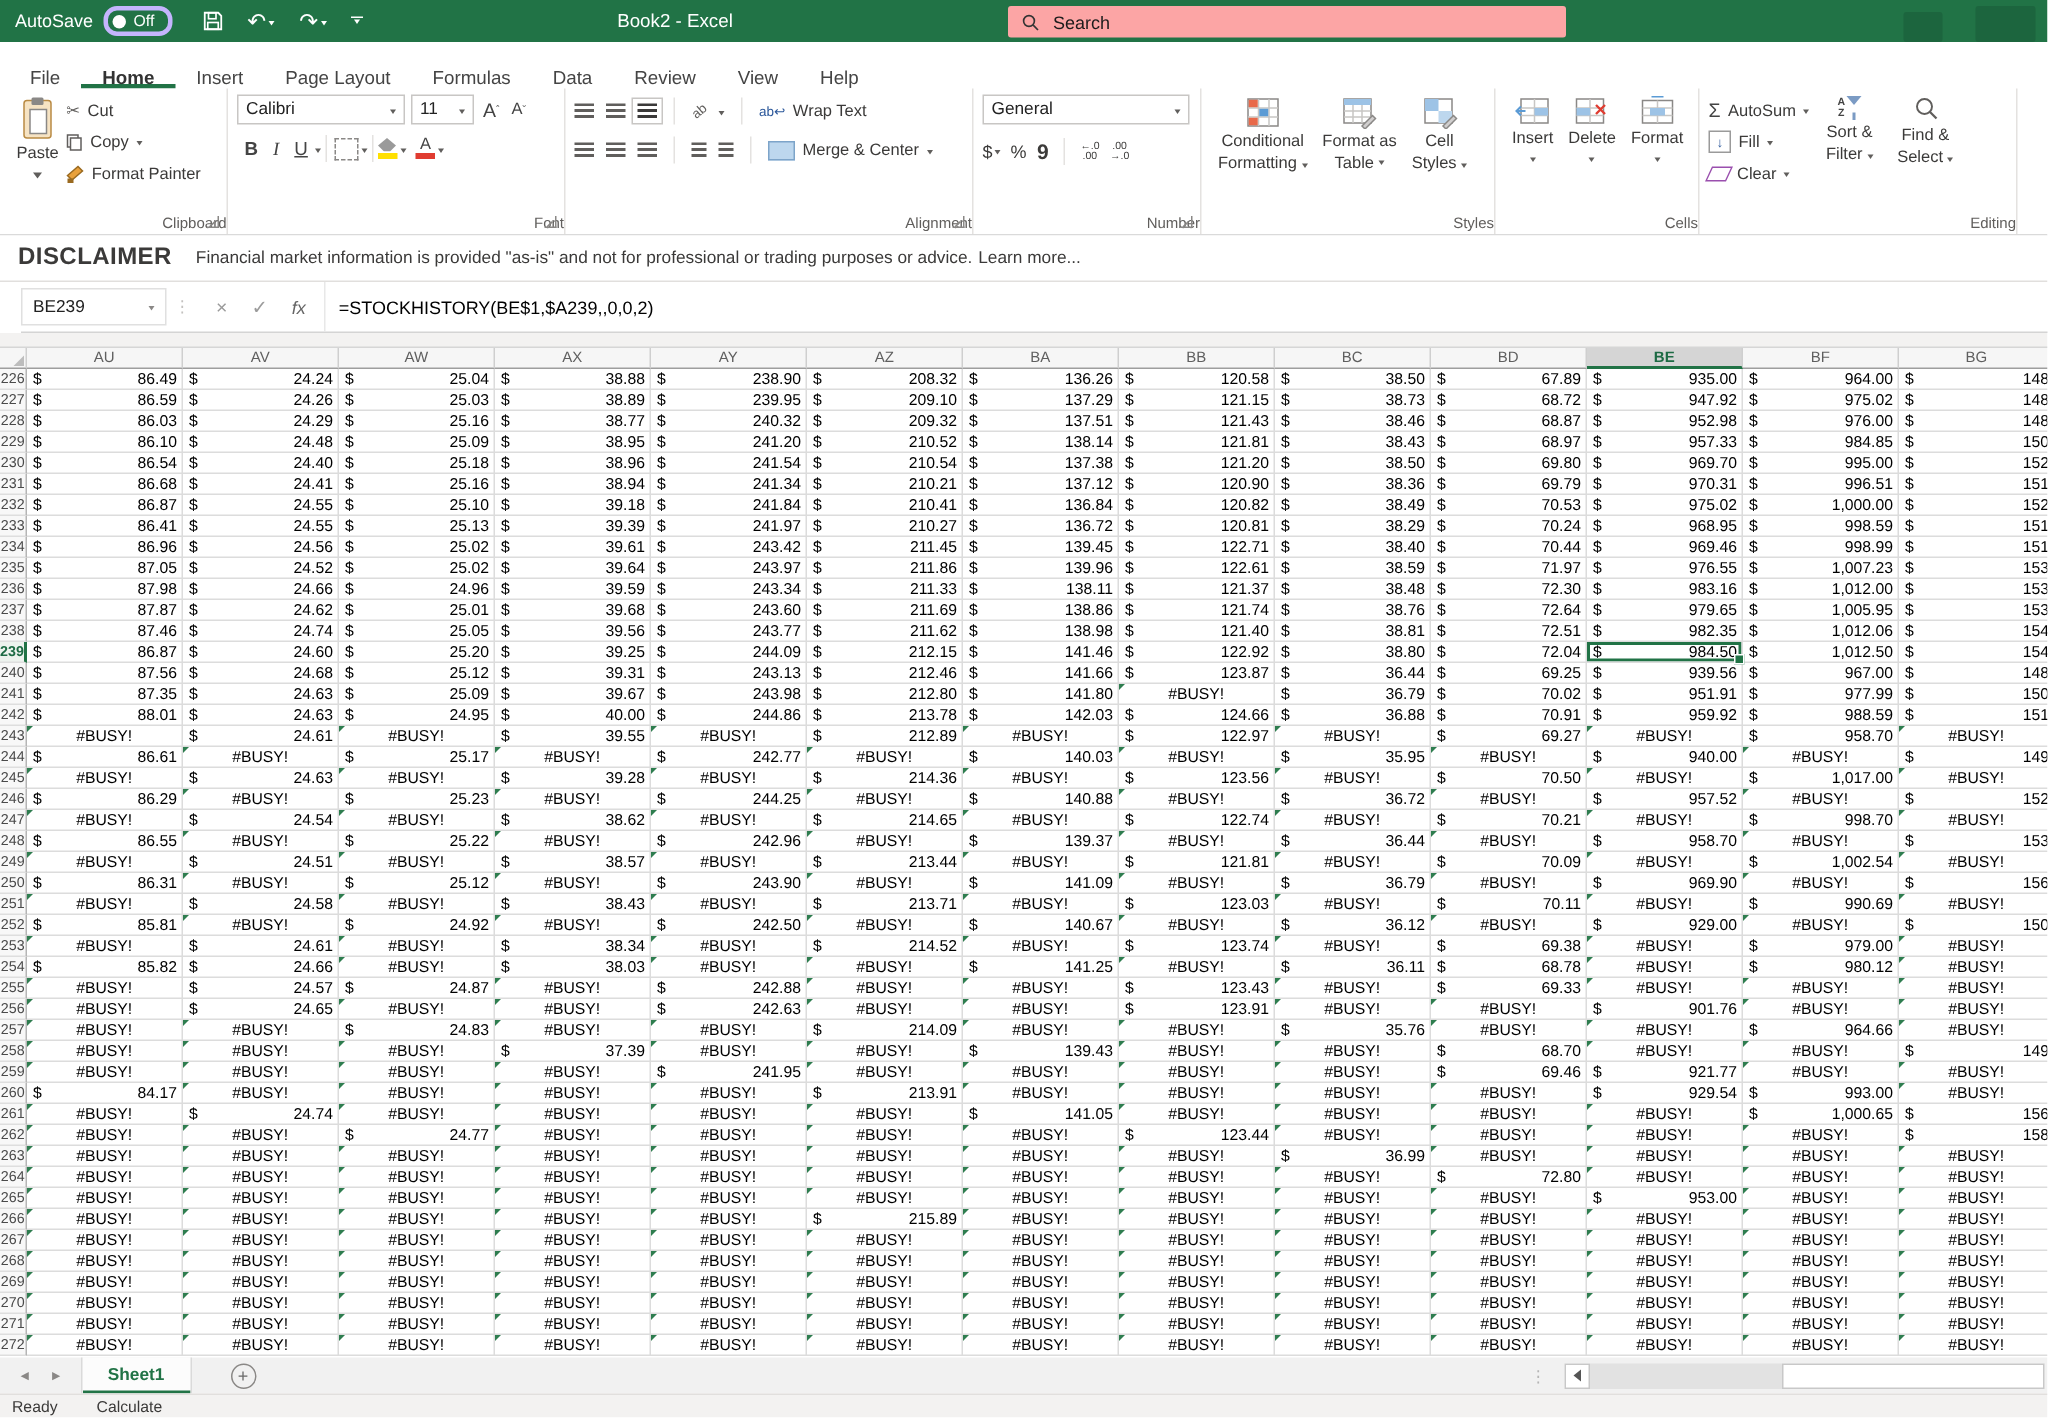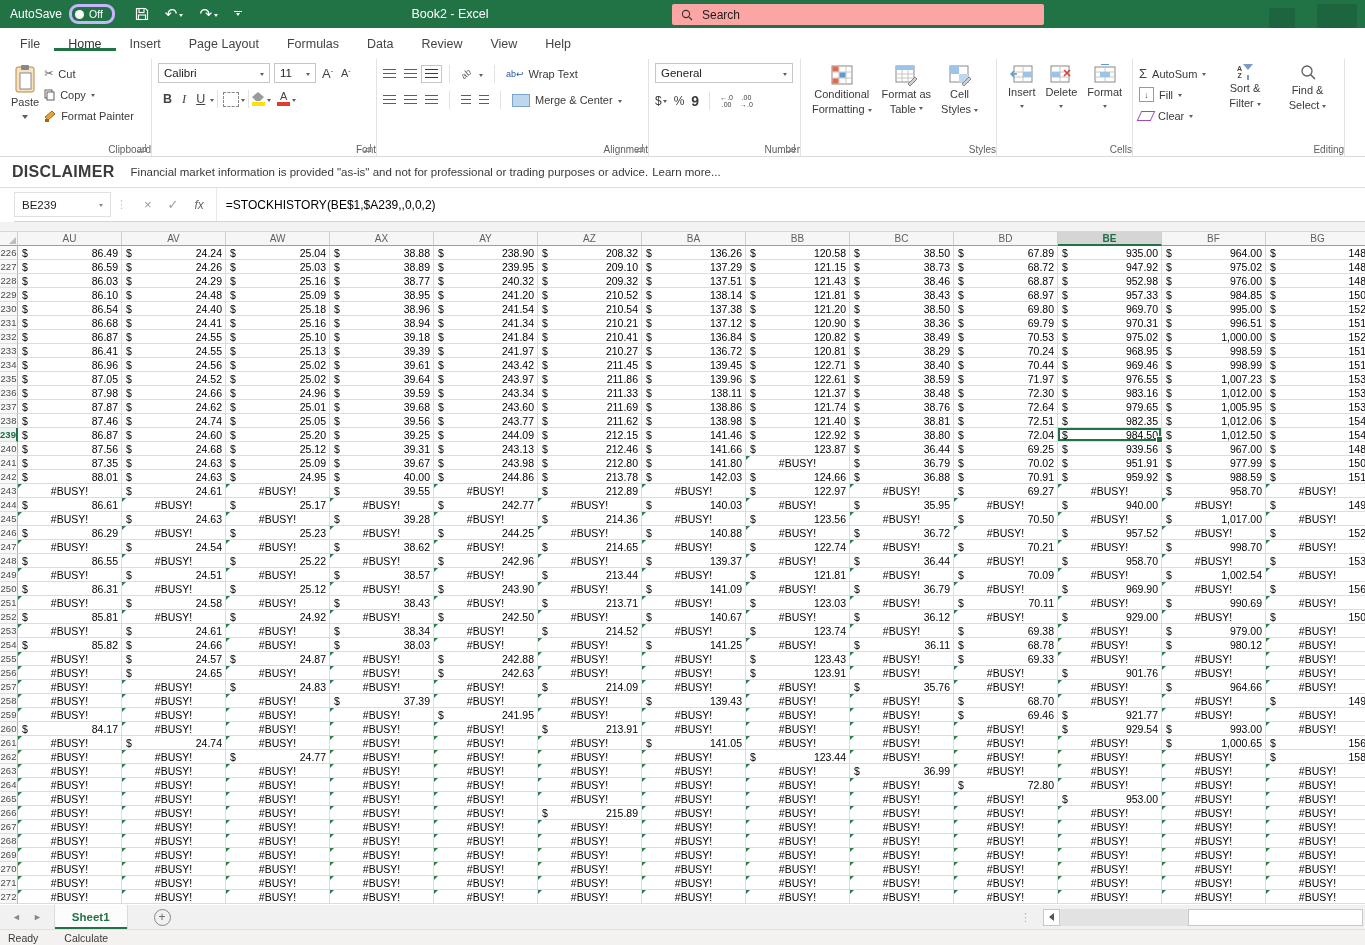--- a/index.html
+++ b/index.html
@@ -13,23 +13,23 @@
   .pill .dot{width:9px;height:9px;border-radius:50%;background:#fff}
   .qat{display:flex;align-items:center;gap:16px;margin-left:20px}
   .qbtn{display:flex;align-items:center;gap:2px;font-size:14px}
   .car{width:0;height:0;border:3px solid transparent;border-top:4px solid currentColor;display:inline-block;margin-top:4px}
   .car.sm{border-width:2.5px;border-top-width:3.5px}
   .wintitle{position:absolute;left:330px;width:240px;text-align:center;font-size:12.5px;top:7px}
   .search{position:absolute;left:672px;top:4px;width:372px;height:21px;background:#fca5a5;border-radius:2px;display:flex;align-items:center;color:#1c1c1c;font-size:12px}
   .deco1{position:absolute;right:70px;top:8px;width:26px;height:20px;background:#1b5f3b;opacity:.7;border-radius:2px}
   .deco2{position:absolute;right:8px;top:4px;width:40px;height:24px;background:#1b5f3b;opacity:.7;border-radius:2px}
   
-  .menubar{top:28px;left:0;width:1365px;height:31px;background:#fff;display:flex;align-items:center;padding-left:6px;box-sizing:border-box}
+  .menubar{top:28px;left:0;width:1365px;height:31px;background:#fff;display:flex;align-items:flex-end;padding-left:6px;box-sizing:border-box}
   .mtab{display:flex;align-items:center;padding:0 14px;font-size:12.5px;color:#444;cursor:default}
-  .mtab.active{font-weight:400;color:#333;box-shadow:inset 0 -3px 0 #217346}
+  .mtab.active{font-weight:700;color:#333;box-shadow:inset 0 -3px 0 #217346}
   
   .ribbon{top:59px;left:0;width:1365px;height:98px;background:#fff;border-bottom:1px solid #dadada;display:flex;box-sizing:border-box}
   .rgroup{position:relative;border-right:1px solid #e4e2e0;box-sizing:border-box;padding:4px 4px 16px 6px;flex:0 0 auto}
   .glabel{position:absolute;bottom:1px;left:13px;right:0;text-align:right;font-size:10px;color:#605e5c}
   .launch{position:absolute;bottom:4px;right:5px;width:7px;height:7px;border-right:1px solid #8a8886;border-bottom:1px solid #8a8886}
   .launch::after{content:"";position:absolute;right:1px;bottom:1px;width:5px;height:1px;background:#8a8886;transform:rotate(-45deg)}
   .bigbtn{display:flex;flex-direction:column;align-items:center;font-size:11px;color:#3b3a39;padding:1px 5px;gap:2px;text-align:center;line-height:1.18}
   .srow{display:flex;align-items:center;gap:5px;font-size:11px;color:#3b3a39;height:21px}
   .combo{display:flex;align-items:center;justify-content:space-between;border:1px solid #c8c6c4;height:20px;padding:0 5px;font-size:11.5px;color:#222;box-sizing:border-box;background:#fff}
   .fbtn{font-size:12.5px;padding:0 5px;height:20px;display:flex;align-items:center;color:#444}
@@ -364,21 +364,21 @@
           <rect x="2" y="3" width="20" height="15" fill="#fff" stroke="#8a8886"></rect>
           <path d="M2 8h20M2 13h20M12 3v15" stroke="#c8c6c4"></path>
           <rect x="7" y="8" width="10" height="5" fill="#9dc3e6"></rect>
         </svg>
       <span>Format</span>
         <span class="car sm" style="color:#605e5c"></span>
     </div>
     <div class="glabel">Cells</div>
   </div>
 
-  <div class="rgroup" style="width:212px;display:flex;gap:18px">
+  <div class="rgroup" style="width:212px;display:flex;gap:6px">
     <div style="display:flex;flex-direction:column;justify-content:flex-start">
       <div class="srow">
           <span class="ico sigma"></span>
           <span>AutoSum</span>
           <span class="car sm" style="color:#605e5c"></span>
         </div>
       <div class="srow">
           <span class="fillarr">↓</span>
           <span>Fill</span>
           <span class="car sm" style="color:#605e5c"></span>

